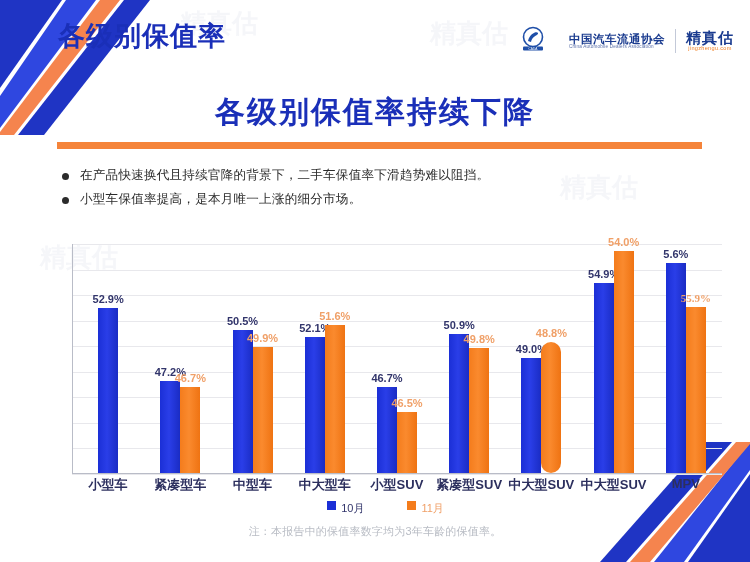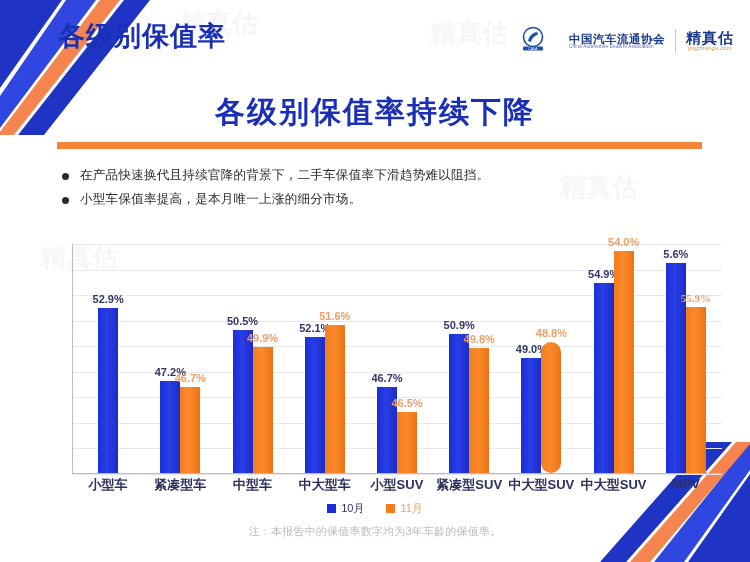--- a/index.html
+++ b/index.html
@@ -235,21 +235,21 @@
 
   
   .legend {
     position: absolute;
     left: 0; right: 0;
     top: 501px;
     display: flex;
     justify-content: center;
     gap: 22px;
   }
-  .legend-item { display: flex; align-items: center; gap: 5px; }
+  .legend-item { display: flex; align-items: flex-start; gap: 5px; margin-left: 21px; }
   .legend-swatch { width: 9px; height: 9px; }
   .legend-text { font-size: 11px; }
 
   
   .note {
     position: absolute;
     left: 0; right: 0;
     top: 524px;
     text-align: center;
     font-size: 11px;

